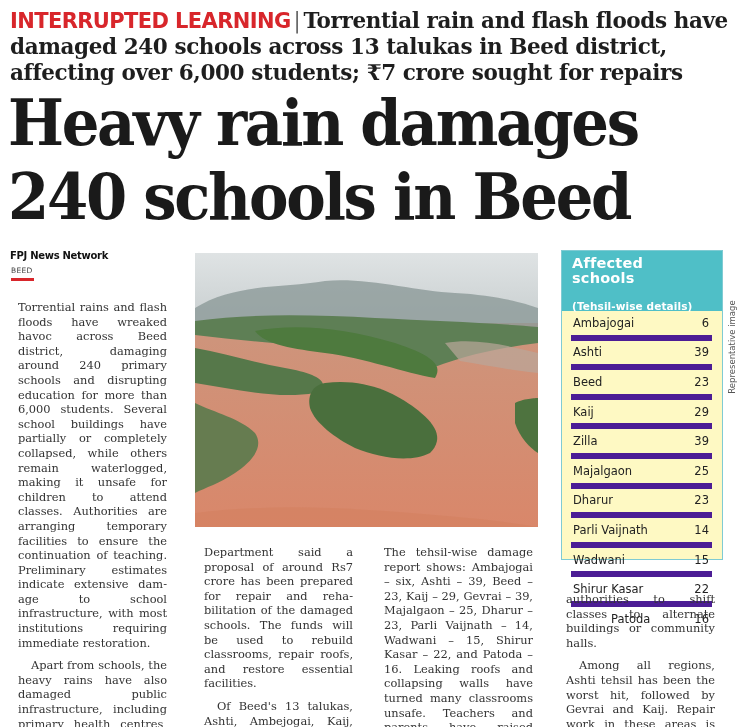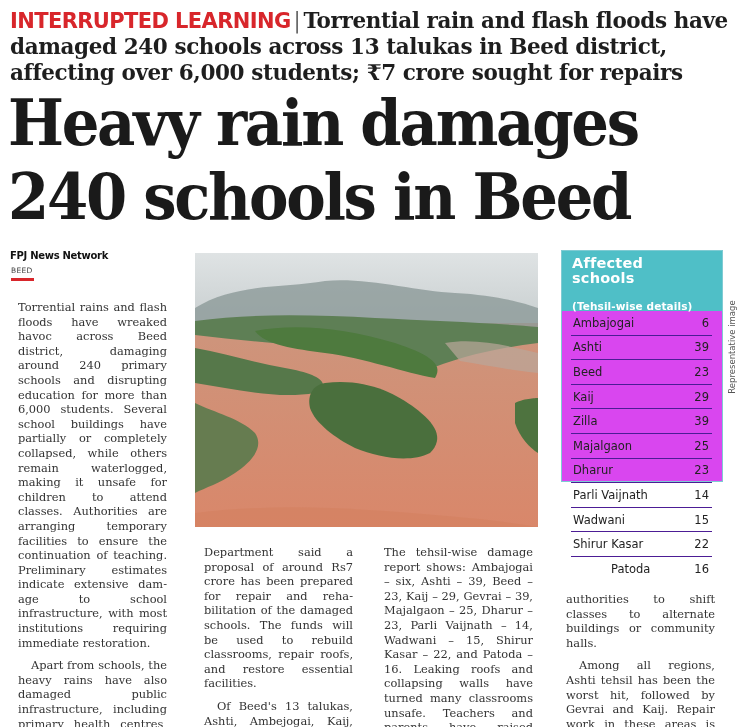--- a/index.html
+++ b/index.html
@@ -13,26 +13,26 @@
   .dateline-rule { position: absolute; left: 11px; top: 278px; width: 23px; height: 3px; background: #d8262b; }
   .col { position: absolute; font-family: "DejaVu Serif", serif; font-size: 11.4px; line-height: 14.6px; color: #333; text-align: justify; hyphens: manual; }
   .col p { margin: 8px; }
   .col p.indent { text-indent: 13px; }
   .col1 { left: 10px; top: 292px; width: 165px; }
   .col2 { left: 196px; top: 537px; width: 165px; }
   .col3 { left: 376px; top: 537px; width: 165px; }
   .col4 { left: 558px; top: 584px; width: 165px; }
   .photo { position: absolute; left: 195px; top: 253px; width: 343px; height: 274px; overflow: hidden; background: #cf9277; }
   .photo svg { display: block; }
-  .sidebar { position: absolute; left: 561px; top: 250px; width: 162px; height: 232px; background: #d946ef; border: 1px solid #7fcbd3; box-sizing: border-box; }
+  .sidebar { position: absolute; left: 561px; top: 250px; width: 162px; height: 310px; background: #fef9c3; border: 1px solid #7fcbd3; box-sizing: border-box; }
   .sidebar-head { background: #4fbfc7; color: #fff; font-family: "DejaVu Sans", sans-serif; font-weight: bold; padding: 5px 6px 4px 10px; height: 60px; box-sizing: border-box; }
   .sidebar-title { font-size: 14.5px; line-height: 15px; letter-spacing: 0.2px; }
   .sidebar-sub { font-size: 10.5px; line-height: 15px; margin-top: 13px; letter-spacing: 0.1px; }
   .sidebar-table { margin: 0 10px 0 9px; }
-  .sidebar-row { display: flex; justify-content: space-between; align-items: center; height: 23.6px; border-bottom: 1px solid #4c1d95; font-family: "DejaVu Sans", sans-serif; font-size: 11.5px; color: #222; padding: 0 3px 0 2px; }
+  .sidebar-row { display: flex; justify-content: space-between; align-items: center; height: 23.6px; border-bottom: 6px solid #4c1d95; font-family: "DejaVu Sans", sans-serif; font-size: 11.5px; color: #222; padding: 0 3px 0 2px; }
   .sidebar-row:last-child { border-bottom: none; margin-left: 38px; }
   .credit { position: absolute; left: 725px; top: 348px; transform: rotate(-90deg); transform-origin: center; width: 120px; margin-left: -53px; margin-top: -6px; font-family: "DejaVu Sans", sans-serif; font-size: 8.5px; color: #555; white-space: nowrap; text-align: center; }
 </style>
 </head>
 <body>
 
 <div class="kicker-block">
   <span class="kicker-label">INTERRUPTED LEARNING</span><span class="kicker-sep">|</span><span>Torrential rain and flash floods have damaged 240 schools across 13 talukas in Beed district, affecting over 6,000 students; ₹7 crore sought for repairs</span>
 </div>
 

